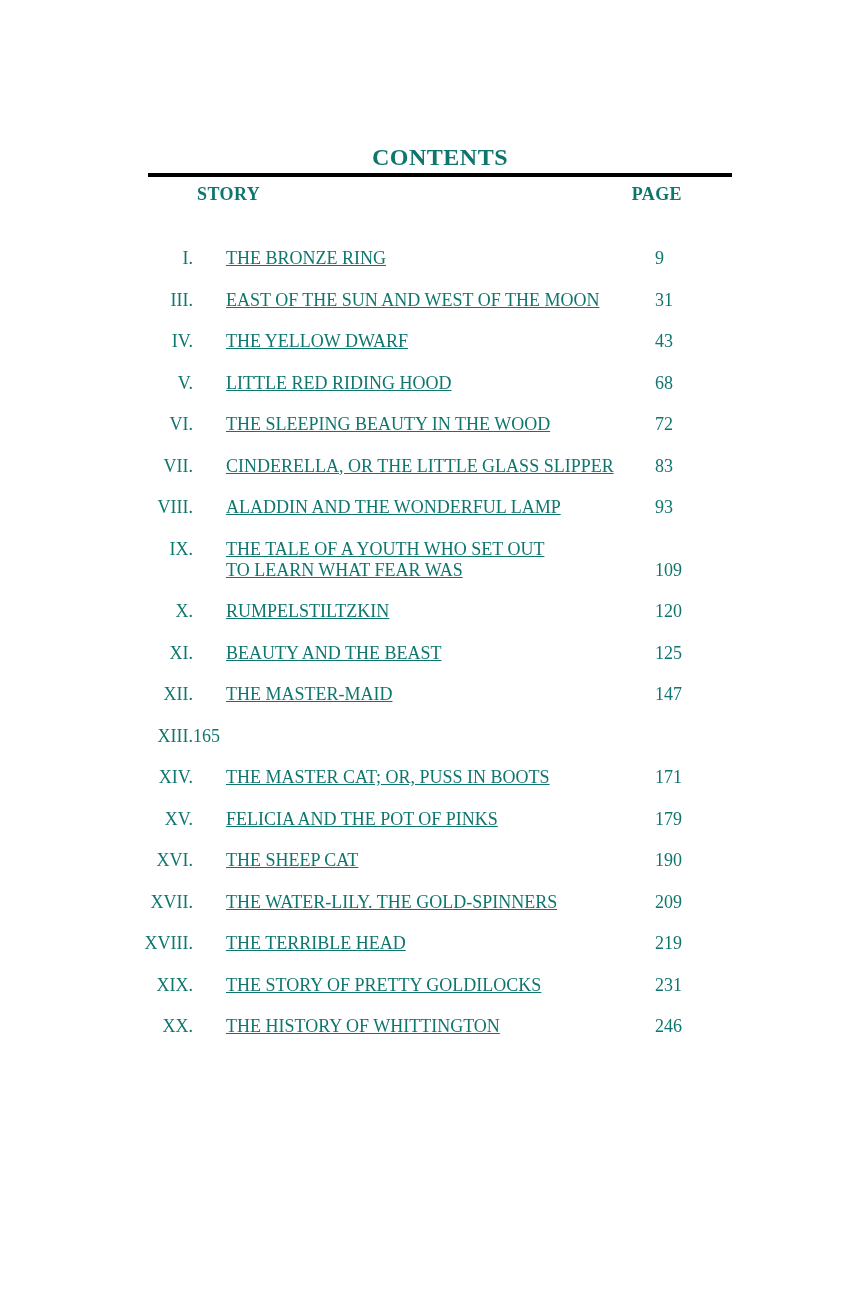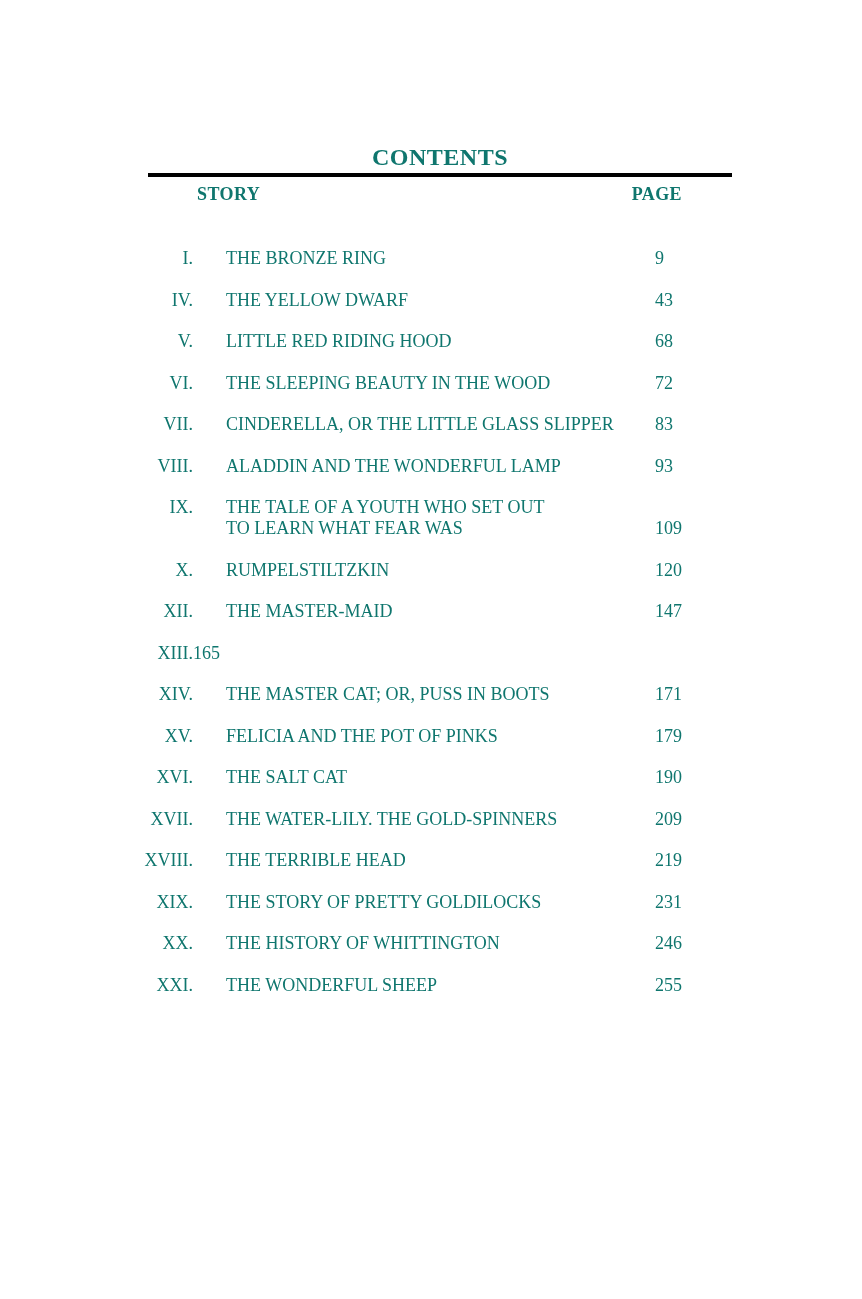--- a/index.html
+++ b/index.html
@@ -61,20 +61,21 @@
   .num {
     flex: none;
     width: 56px;
     text-align: right;
     white-space: nowrap;
   }
   .titles {
     flex: 1;
     margin-left: 33px;
     min-width: 0;
+    text-decoration: underline;
   }
   .title-line { white-space: nowrap; }
   .pagenum {
     flex: none;
     width: 77px;
     align-self: flex-end;
     text-align: left;
   }
 </style>
 </head>
@@ -95,20 +96,27 @@
     <div class="entries" id="entries">
   <div class="row">
     <div class="num">I.</div>
     <div class="titles">
             <div class="title-line">THE BRONZE RING</div>
           </div>
     <div class="pagenum">9</div>
   </div>
 
 
+  <div class="row">
+    <div class="num">III.</div>
+    <div class="titles">
+            <div class="title-line">EAST OF THE SUN AND WEST OF THE MOON</div>
+          </div>
+    <div class="pagenum">31</div>
+  </div>
 
   <div class="row">
     <div class="num">IV.</div>
     <div class="titles">
             <div class="title-line">THE YELLOW DWARF</div>
           </div>
     <div class="pagenum">43</div>
   </div>
 
   <div class="row">
@@ -153,20 +161,27 @@
   </div>
 
   <div class="row">
     <div class="num">X.</div>
     <div class="titles">
             <div class="title-line">RUMPELSTILTZKIN</div>
           </div>
     <div class="pagenum">120</div>
   </div>
 
+  <div class="row">
+    <div class="num">XI.</div>
+    <div class="titles">
+            <div class="title-line">BEAUTY AND THE BEAST</div>
+          </div>
+    <div class="pagenum">125</div>
+  </div>
 
   <div class="row">
     <div class="num">XII.</div>
     <div class="titles">
             <div class="title-line">THE MASTER-MAID</div>
           </div>
     <div class="pagenum">147</div>
   </div>
 
   <div class="row">
@@ -186,21 +201,21 @@
     <div class="num">XV.</div>
     <div class="titles">
             <div class="title-line">FELICIA AND THE POT OF PINKS</div>
           </div>
     <div class="pagenum">179</div>
   </div>
 
   <div class="row">
     <div class="num">XVI.</div>
     <div class="titles">
-            <div class="title-line">THE SALT CAT</div>
+            <div class="title-line">THE SHEEP CAT</div>
           </div>
     <div class="pagenum">190</div>
   </div>
 
   <div class="row">
     <div class="num">XVII.</div>
     <div class="titles">
             <div class="title-line">THE WATER-LILY. THE GOLD-SPINNERS</div>
           </div>
     <div class="pagenum">209</div>
@@ -223,23 +238,16 @@
   </div>
 
   <div class="row">
     <div class="num">XX.</div>
     <div class="titles">
             <div class="title-line">THE HISTORY OF WHITTINGTON</div>
           </div>
     <div class="pagenum">246</div>
   </div>
 
-  <div class="row">
-    <div class="num">XXI.</div>
-    <div class="titles">
-            <div class="title-line">THE WONDERFUL SHEEP</div>
-          </div>
-    <div class="pagenum">255</div>
-  </div>
 </div>
 
   </div>
 </div>
 
 </body></html>

